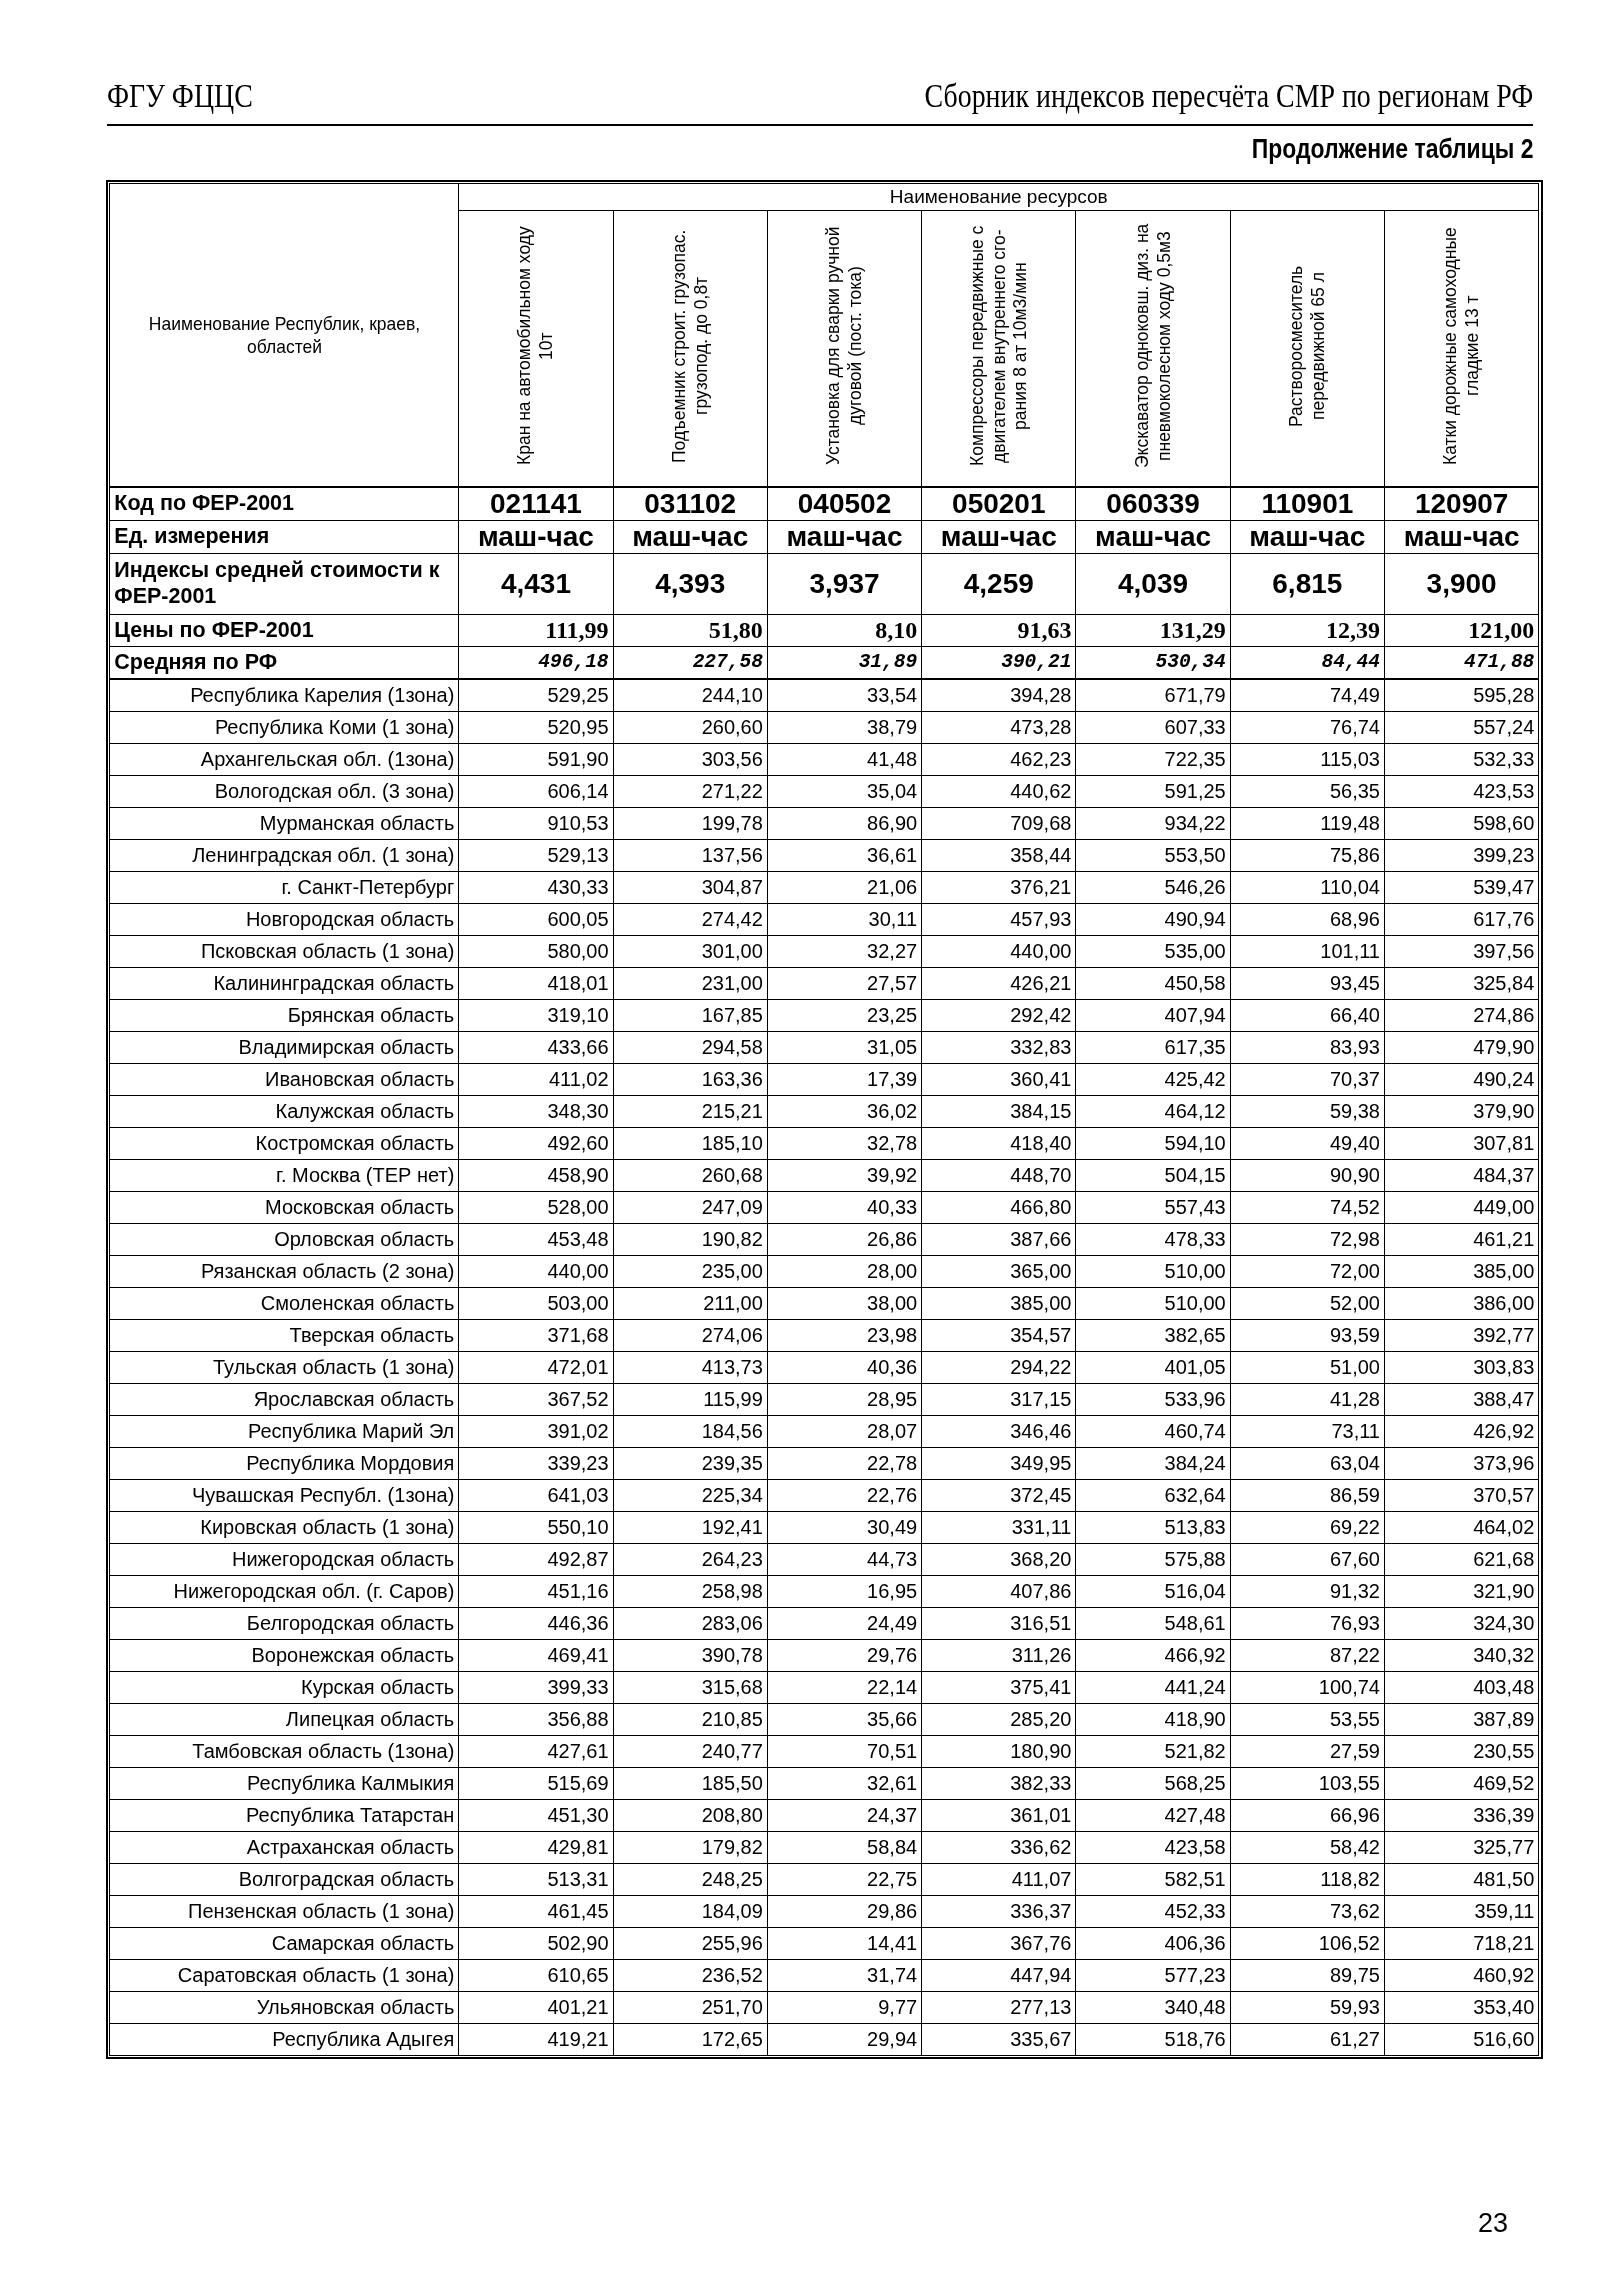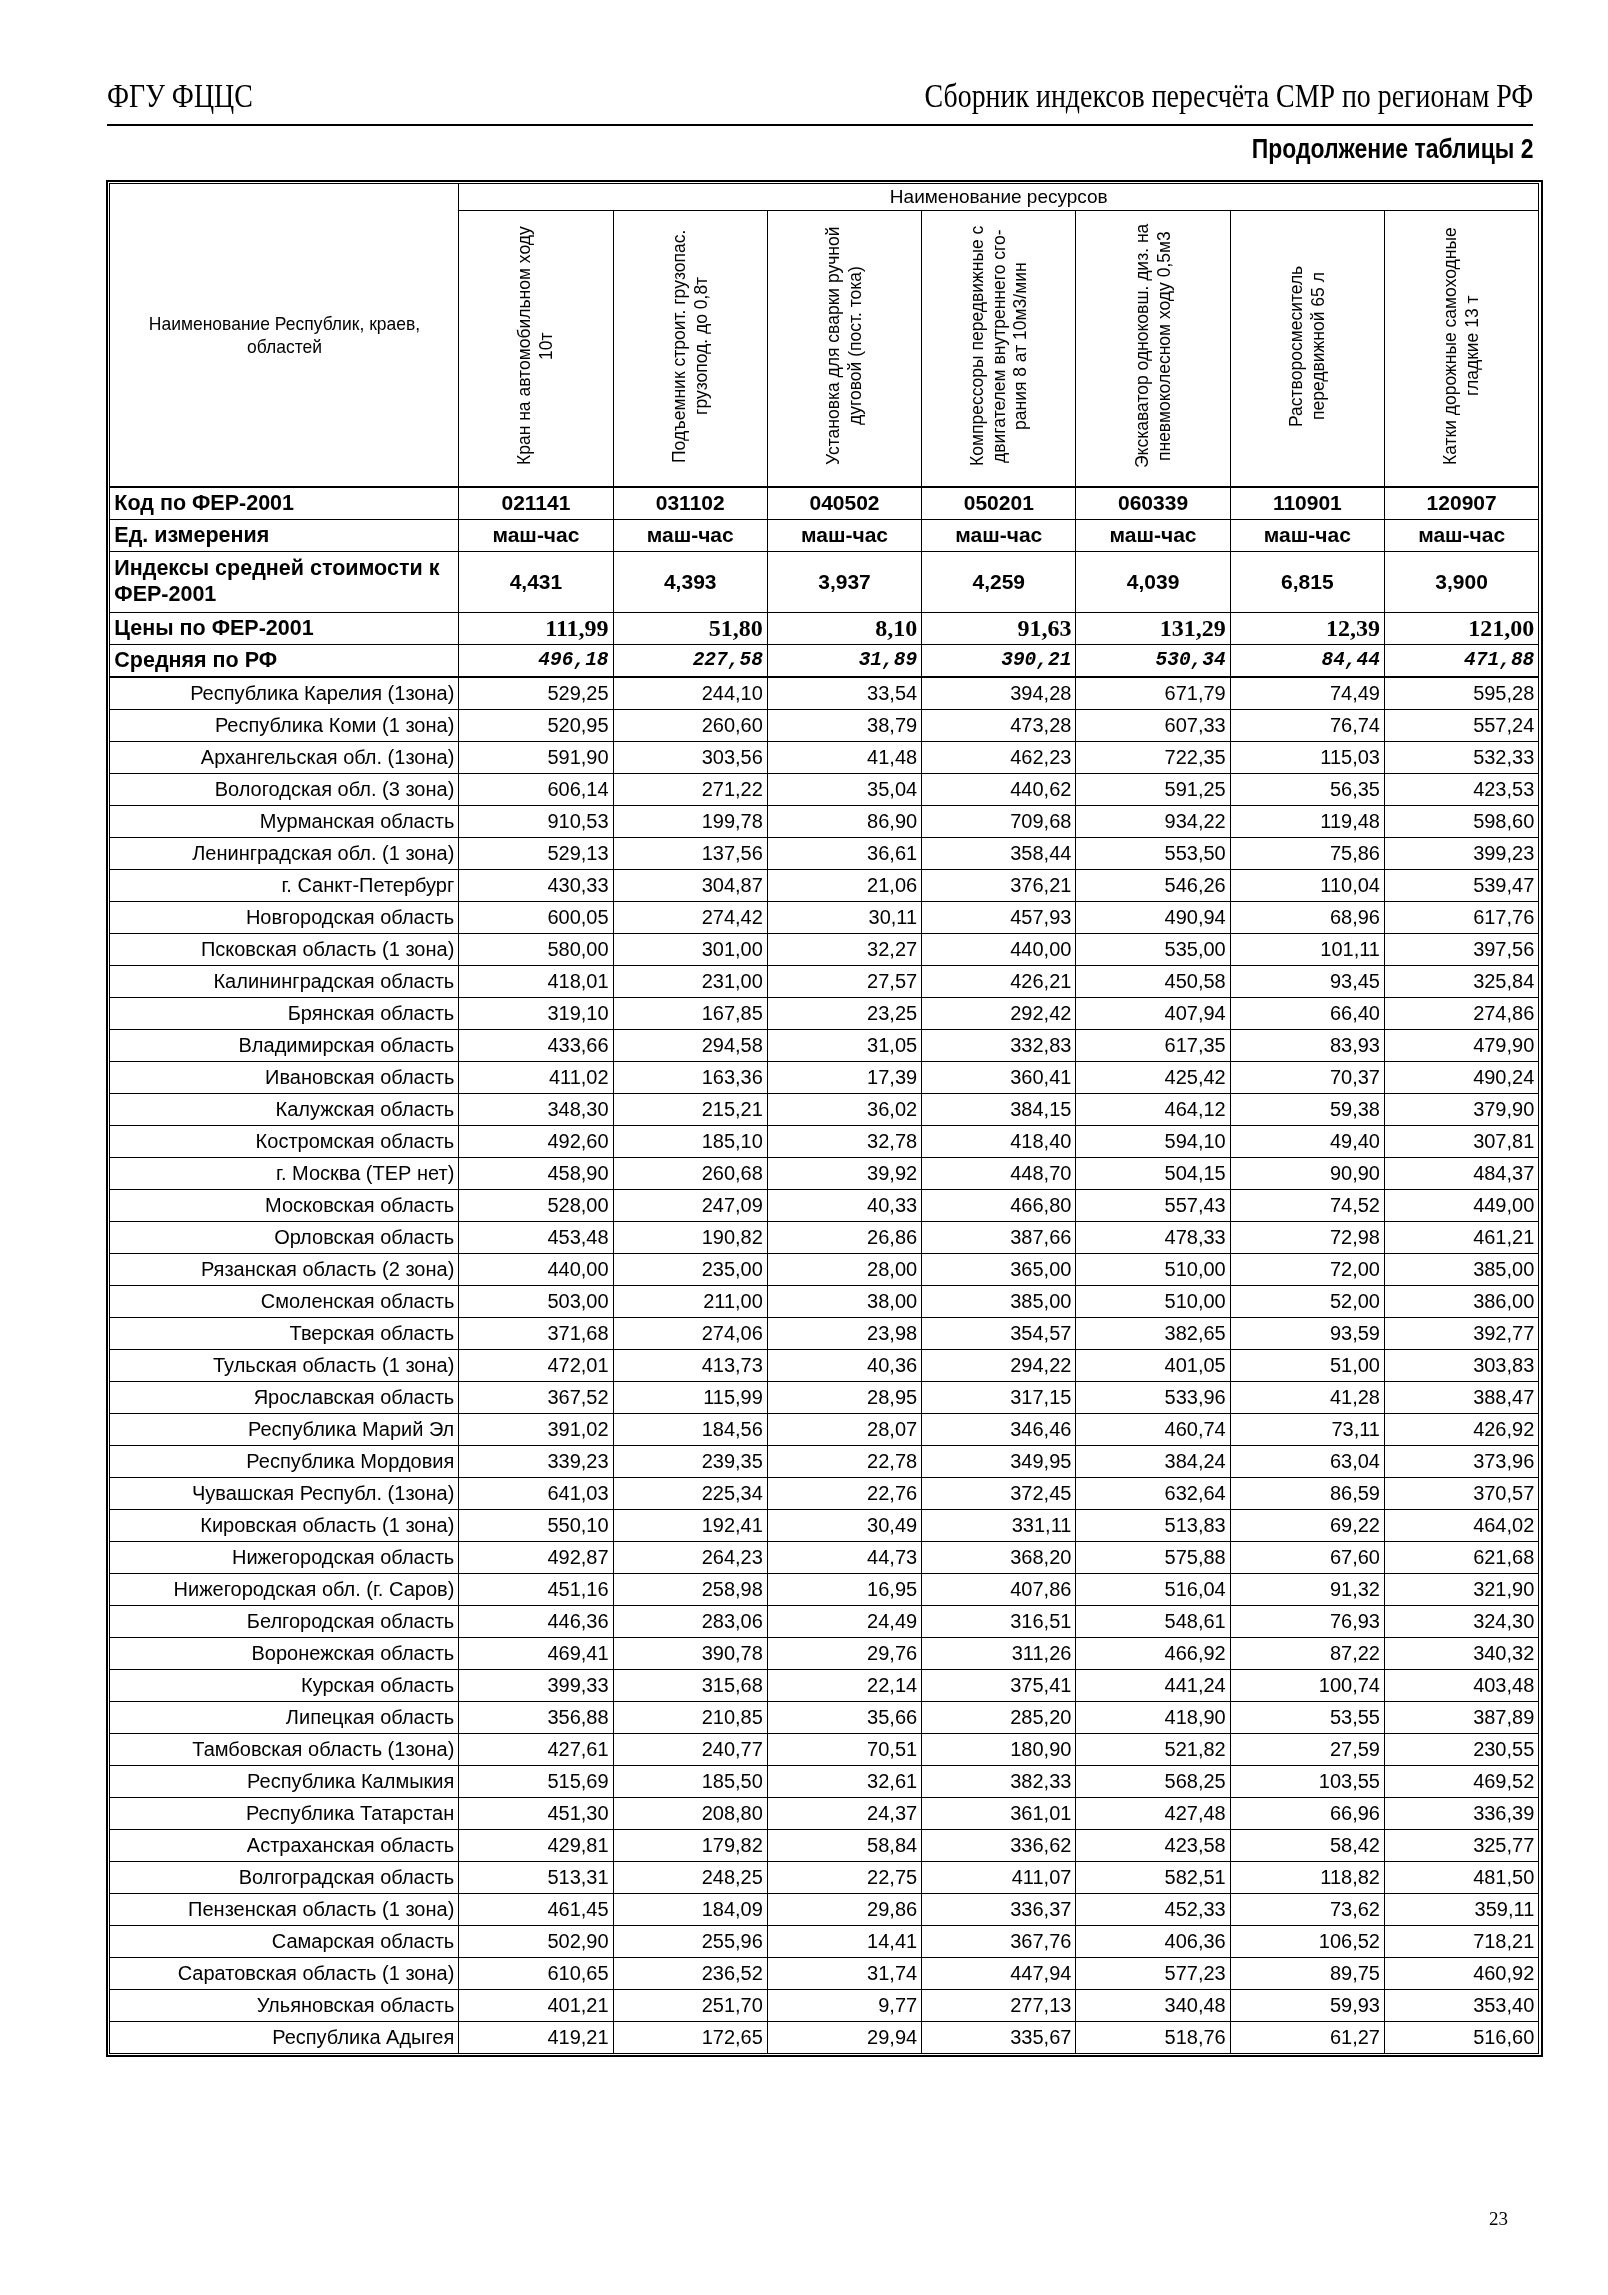--- a/index.html
+++ b/index.html
@@ -11,32 +11,32 @@
   .table-wrap { position: absolute; left: 106px; top: 180px; width: 1430px; border: 2px double #000; padding: 1.3px; }
   table { border-collapse: collapse; width: 100%; table-layout: fixed; font-family: "Liberation Sans", sans-serif; }
   td, th { border: 1.3px solid #000; padding: 0 4px; font-weight: normal; }
   th { font-size: 18px; }
   .col-region { width: 349px; }
   .hdr-region { text-align: center; vertical-align: middle; font-size: 19px; line-height: 23px; transform: scaleX(0.92); }
   .hdr-group { text-align: center; height: 25.5px; font-size: 19px; margin-top: 47px; }
   .hdr-res { height: 275px; vertical-align: middle; text-align: center; padding: 0; }
   .vtext { writing-mode: vertical-rl; transform: rotate(180deg); display: inline-block; font-size: 17.5px; line-height: 21.5px; text-align: center; max-height: 268px; }
   .sep-top td { border-top: 2.7px solid #000; }
-  .meta-row td { font-weight: bold; height: 31px; font-size: 21px; }
+  .meta-row td { font-weight: bold; height: 31px; font-size: 28px; }
   .meta-row td.label { text-align: left; font-size: 21.5px; margin-top: 20px; }
   .meta-row td.val { text-align: center; }
   .idx-row td { height: 60px; }
   .idx-row td.label { line-height: 25.5px; }
   .price-row td.val { font-family: "Liberation Serif", serif; font-size: 24px; text-align: right; }
   .avg-row td.val { font-style: italic; text-align: right; font-size: 19.5px; font-family: Liberation Mono, monospace; }
   .avg-row { border-bottom: 2.7px solid #000; }
   .data-row td { height: 31px; font-size: 20px; }
   .data-row td.label { text-align: right; white-space: nowrap; overflow: hidden; }
   .data-row td.val { text-align: right; }
-  .page-num { position: absolute; right: 101px; top: 2208px; font-family: Liberation Serif, serif; font-size: 19px; }
+  .page-num { position: absolute; right: 101px; top: 2208px; font-family: Liberation Sans, sans-serif; font-size: 27px; }
 </style>
 </head>
 <body>
 
 <div class="page-header">
   <div class="org">ФГУ ФЦЦС</div>
   <div class="doc-title">Сборник индексов пересчёта СМР  по регионам РФ</div>
 </div>
 
 <div class="continuation">Продолжение таблицы 2</div>

